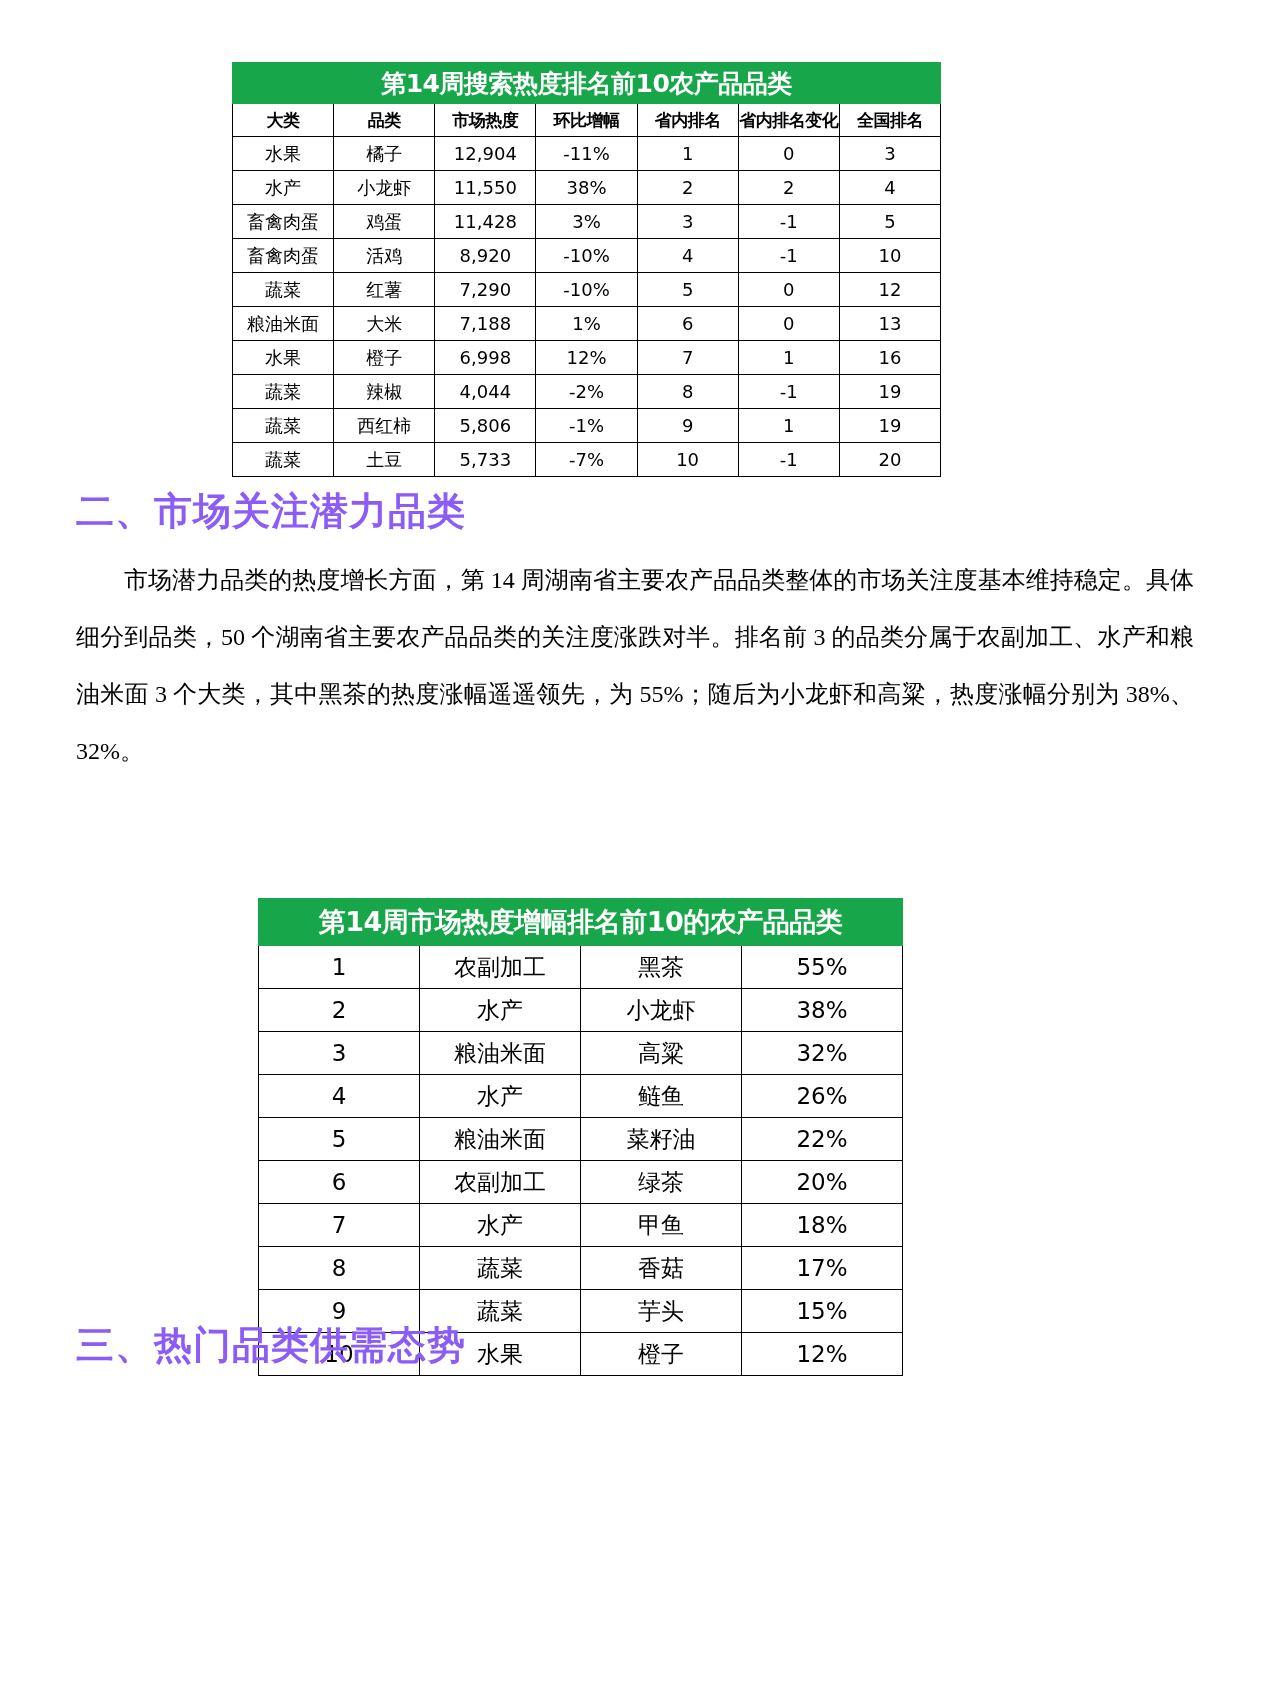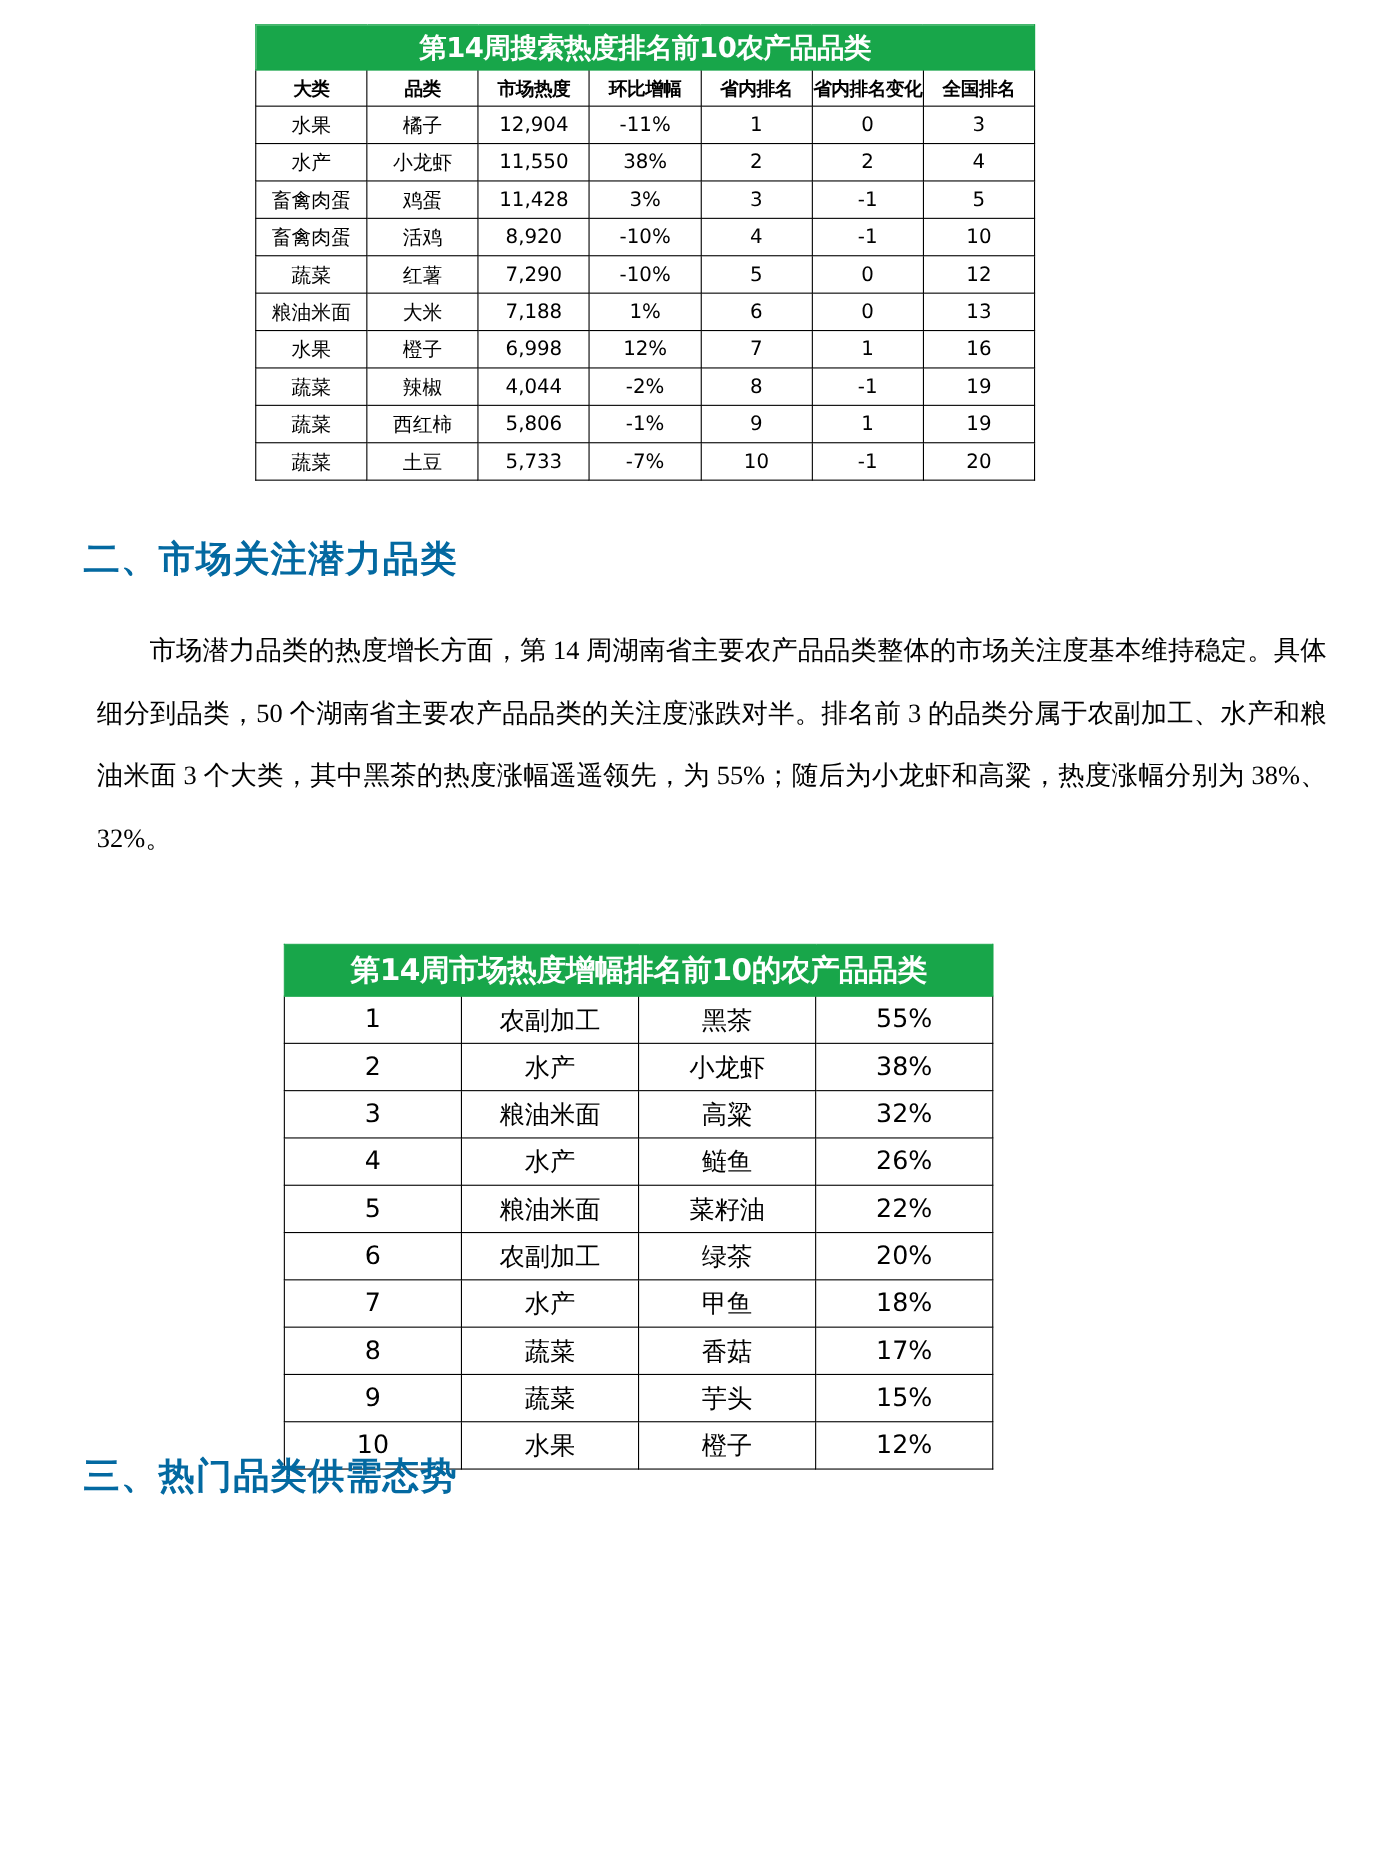--- a/index.html
+++ b/index.html
@@ -36,20 +36,21 @@
     left: 258px;
     top: 858px;
     width: 645px;
   }
 
   table.grid {
     border-collapse: collapse;
     width: 100%;
     table-layout: fixed;
     font-family: "DejaVu Sans", "Liberation Sans", sans-serif;
+    margin-top: 40px;
   }
   table.grid td, table.grid th {
     border: 1.5px solid #000000;
     text-align: center;
     vertical-align: middle;
     padding: 0;
   }
 
   .tbl-title {
     background: #18a64a;
@@ -99,32 +100,32 @@
     height: 42px;
     font-family: "DejaVu Sans", "Liberation Sans", sans-serif;
   }
 
   
   h2.section-heading {
     position: absolute;
     margin: 0;
     font-family: "DejaVu Sans", "Liberation Sans", sans-serif;
     font-weight: bold;
-    font-size: 33px;
+    font-size: 38px;
     letter-spacing: 1px;
-    color: #0369a1;
+    color: #8b5cf6;
     white-space: nowrap;
   }
   #heading-2 { left: 76px; top: 486px; }
   #heading-3 { left: 76px; top: 1320px; }
 
   
   p.body-para {
     position: absolute;
-    margin: 12px;
+    margin: 0;
     width: 1118px;
     left: 76px;
     font-family: "Liberation Serif", "DejaVu Serif", serif;
     font-size: 24px;
     line-height: 57px;
     text-align: justify;
     text-indent: 2em;
     color: #000;
   }
   #para-2 { top: 552px; }

